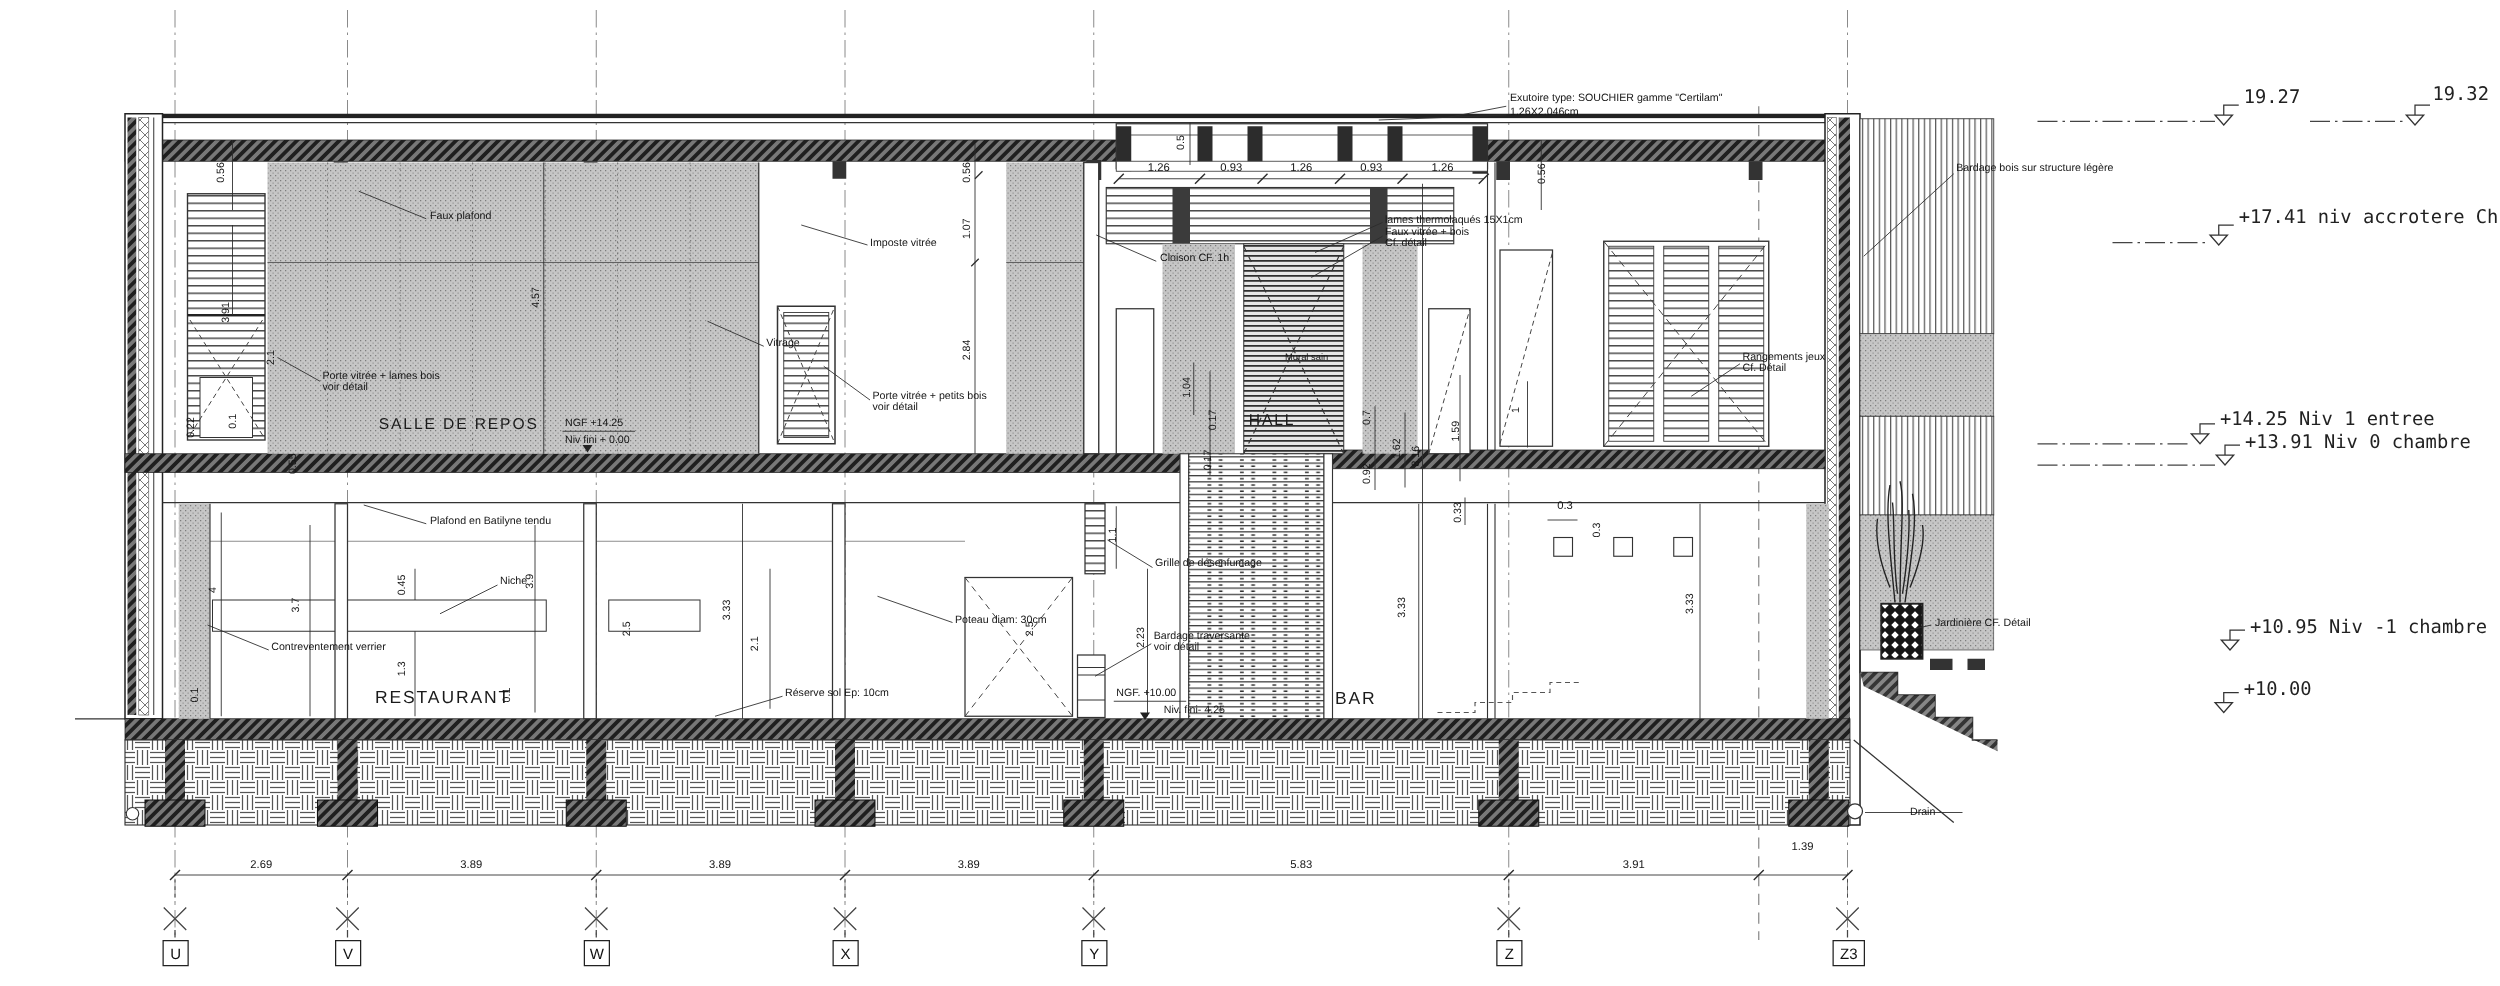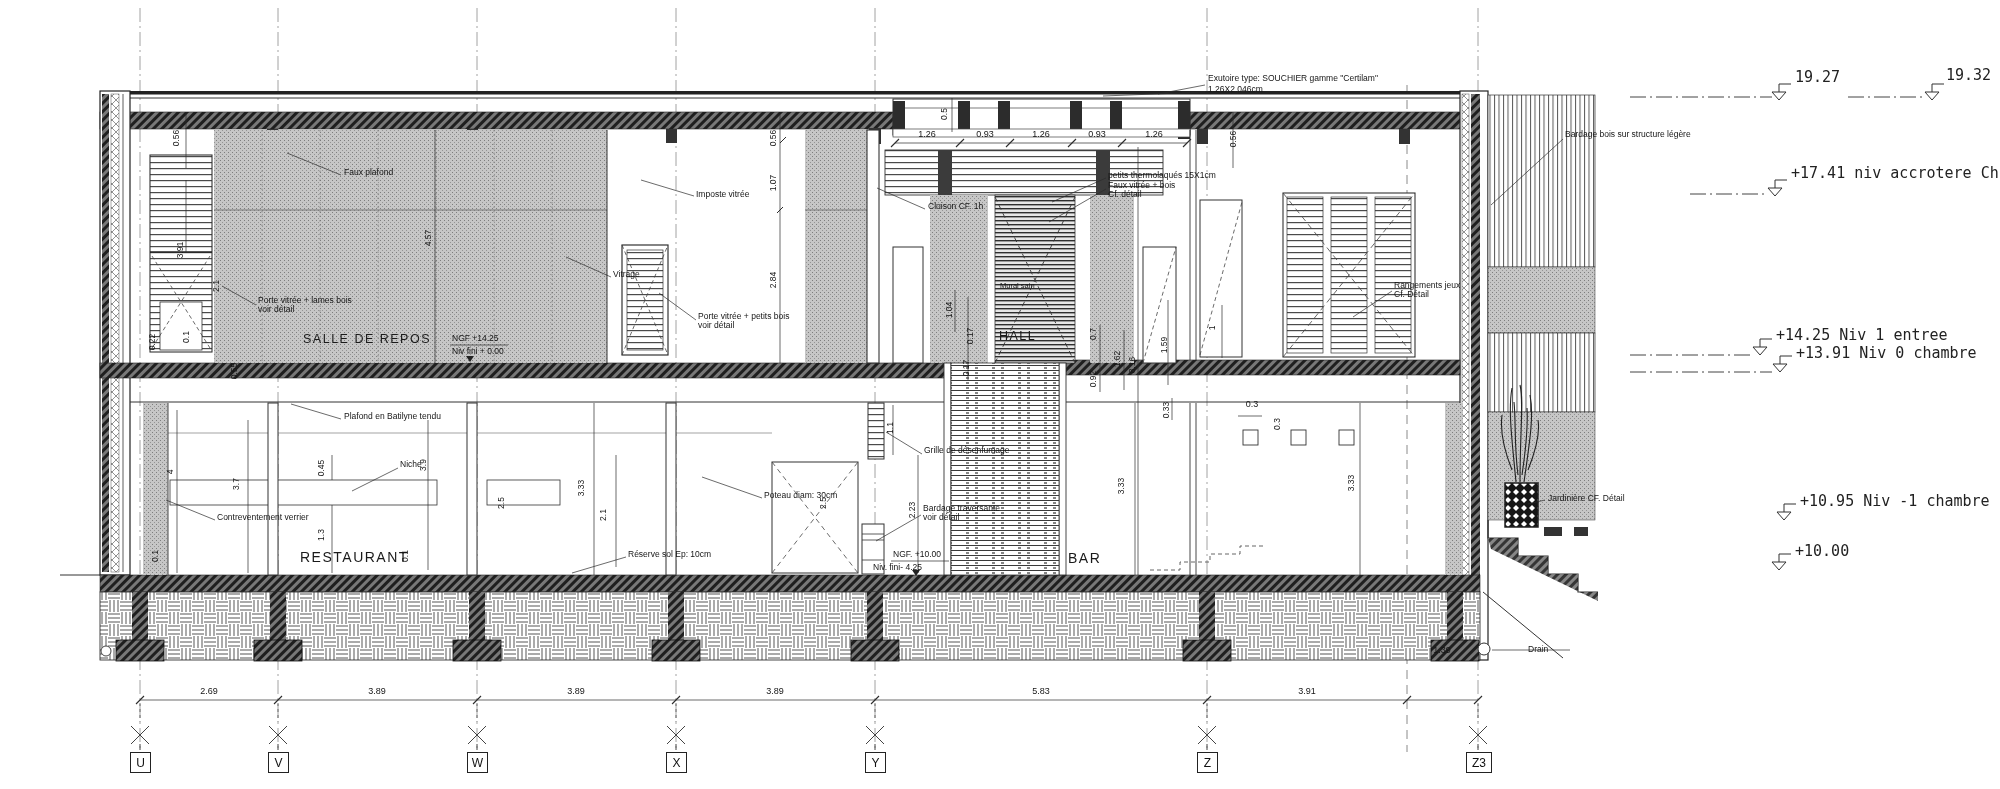--- a/index.html
+++ b/index.html
@@ -1,20 +1,20 @@
 <!DOCTYPE html>
 <html><head>
 <meta charset="utf-8">
 <style>
   html,body{margin:0;padding:0;background:#fff;}
   .canvas{position:relative;width:2000px;height:789px;background:#fff;overflow:hidden;
           font-family:"Liberation Sans",sans-serif;color:#111;}
   svg.lines{position:absolute;left:0;top:0;}
   .ann{position:absolute;font-size:8.5px;line-height:9px;white-space:nowrap;color:#151515;}
-  .ann.tiny{font-size:7.5px;}
+  .ann.tiny{font-size:7.5px;margin-left:28px;}
   .dimv{position:absolute;font-size:8.5px;white-space:nowrap;color:#151515;
         transform:translate(-50%,-50%) rotate(-90deg);}
   .dimh{position:absolute;font-size:9px;white-space:nowrap;color:#151515;
         transform:translate(-50%,-50%);}
   .room{position:absolute;font-size:12.5px;letter-spacing:1.5px;color:#1a1a1a;white-space:nowrap;}
   .lvl{position:absolute;font-family:"DejaVu Sans Mono",monospace;font-size:15px;
        color:#222;white-space:nowrap;}
   .ngf{position:absolute;font-size:8.5px;line-height:9px;white-space:nowrap;color:#151515;}
   .bubble{position:absolute;width:19px;height:19px;border:1.4px solid #222;background:#fff;
           display:flex;align-items:center;justify-content:center;font-size:12px;color:#111;}
@@ -421,34 +421,34 @@
 <div class="lvl" style="left:1946px;top:66px">19.32</div>
 <div class="lvl" style="left:1791px;top:164px">+17.41 niv accrotere Ch.</div>
 <div class="lvl" style="left:1776px;top:326px">+14.25 Niv 1 entree</div>
 <div class="lvl" style="left:1796px;top:344px">+13.91 Niv 0 chambre</div>
 <div class="lvl" style="left:1800px;top:492px">+10.95 Niv -1 chambre</div>
 <div class="lvl" style="left:1795px;top:542px">+10.00</div>
 
 <div class="ngf" style="left:452px;top:334px">NGF +14.25</div>
 <div class="ngf" style="left:452px;top:347px">Niv fini + 0.00</div>
 <div class="ngf" style="left:893px;top:550px">NGF. +10.00</div>
-<div class="ngf" style="left:873px;top:563px">Niv. fini- 4.25</div>
+<div class="ngf" style="left:931px;top:563px">Niv. fini- 4.25</div>
 
 <div class="ann" style="left:1208px;top:74px">Exutoire type: SOUCHIER gamme "Certilam"</div>
 <div class="ann" style="left:1208px;top:85px">1.26X2.046cm</div>
 <div class="ann" style="left:1565px;top:130px">Bardage bois sur structure légère</div>
 <div class="ann" style="left:344px;top:168px">Faux plafond</div>
 <div class="ann" style="left:696px;top:190px">Imposte vitrée</div>
 <div class="ann" style="left:613px;top:270px">Vitrage</div>
 <div class="ann" style="left:258px;top:296px">Porte vitrée + lames bois</div>
 <div class="ann" style="left:258px;top:305px">voir détail</div>
 <div class="ann" style="left:698px;top:312px">Porte vitrée + petits bois</div>
 <div class="ann" style="left:698px;top:321px">voir détail</div>
 <div class="ann" style="left:928px;top:202px">Cloison CF. 1h</div>
-<div class="ann" style="left:1108px;top:171px">petits thermolaqués 15X1cm</div>
+<div class="ann" style="left:1108px;top:171px">lames thermolaqués 15X1cm</div>
 <div class="ann" style="left:1108px;top:181px">Faux vitrée + bois</div>
 <div class="ann" style="left:1108px;top:190px">Cf. détail</div>
 <div class="ann tiny" style="left:1000px;top:281px">Mural sain</div>
 <div class="ann" style="left:1394px;top:281px">Rangements jeux</div>
 <div class="ann" style="left:1394px;top:290px">Cf. Détail</div>
 <div class="ann" style="left:344px;top:412px">Plafond en Batilyne tendu</div>
 <div class="ann" style="left:400px;top:460px">Niche</div>
 <div class="ann" style="left:217px;top:513px">Contreventement verrier</div>
 <div class="ann" style="left:764px;top:491px">Poteau diam: 30cm</div>
 <div class="ann" style="left:628px;top:550px">Réserve sol Ep: 10cm</div>
@@ -464,21 +464,21 @@
 <div class="dimh" style="left:1097px;top:134px">0.93</div>
 <div class="dimh" style="left:1154px;top:134px">1.26</div>
 <div class="dimv" style="left:944px;top:114px">0.5</div>
 
 <div class="dimh" style="left:209px;top:691px">2.69</div>
 <div class="dimh" style="left:377px;top:691px">3.89</div>
 <div class="dimh" style="left:576px;top:691px">3.89</div>
 <div class="dimh" style="left:775px;top:691px">3.89</div>
 <div class="dimh" style="left:1041px;top:691px">5.83</div>
 <div class="dimh" style="left:1307px;top:691px">3.91</div>
-<div class="dimh" style="left:1442px;top:650px">1.39</div>
+<div class="dimh" style="left:1442px;top:677px">1.39</div>
 
 <div class="dimv" style="left:176px;top:138px">0.56</div>
 <div class="dimv" style="left:180px;top:250px">3.91</div>
 <div class="dimv" style="left:216px;top:286px">2.1</div>
 <div class="dimv" style="left:186px;top:337px">0.1</div>
 <div class="dimv" style="left:152px;top:342px">0.22</div>
 <div class="dimv" style="left:234px;top:371px">0.55</div>
 <div class="dimv" style="left:428px;top:238px">4.57</div>
 <div class="dimv" style="left:773px;top:138px">0.56</div>
 <div class="dimv" style="left:773px;top:183px">1.07</div>

